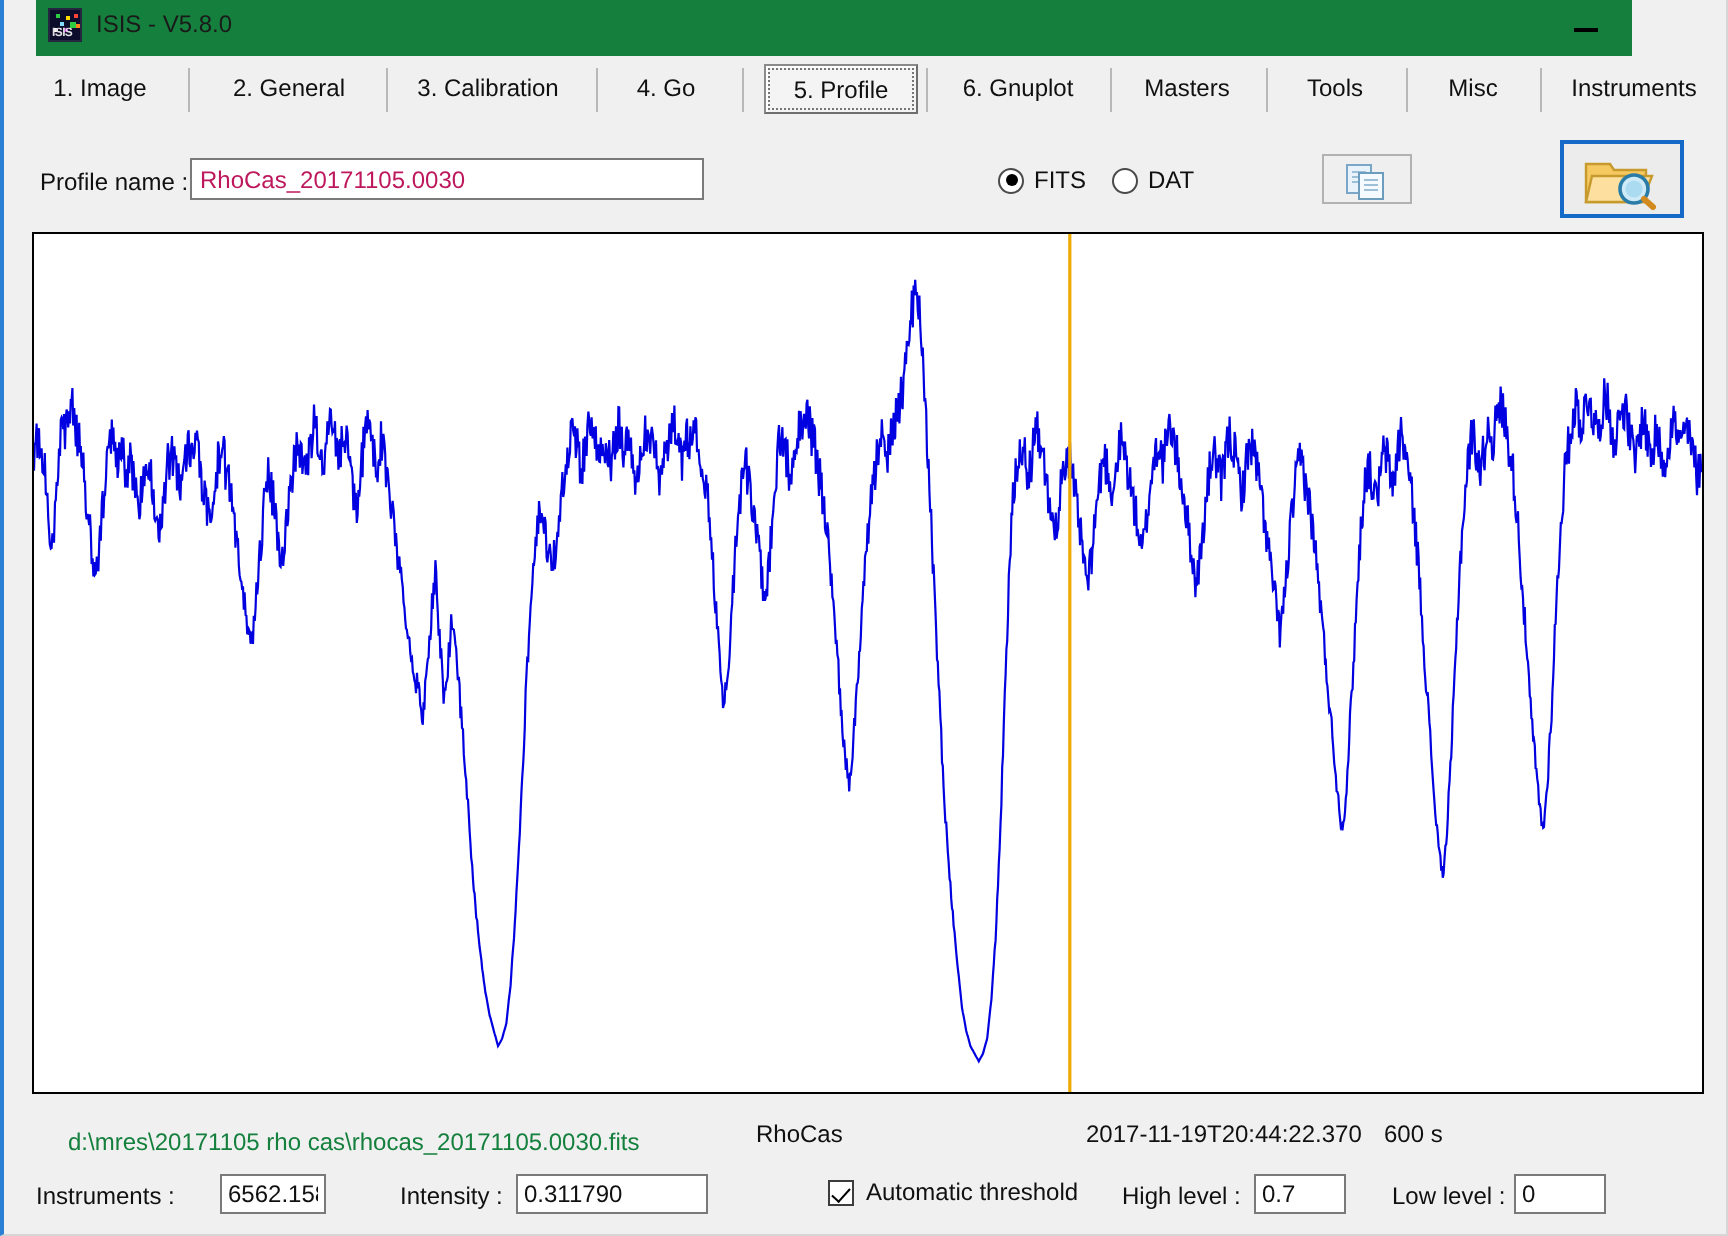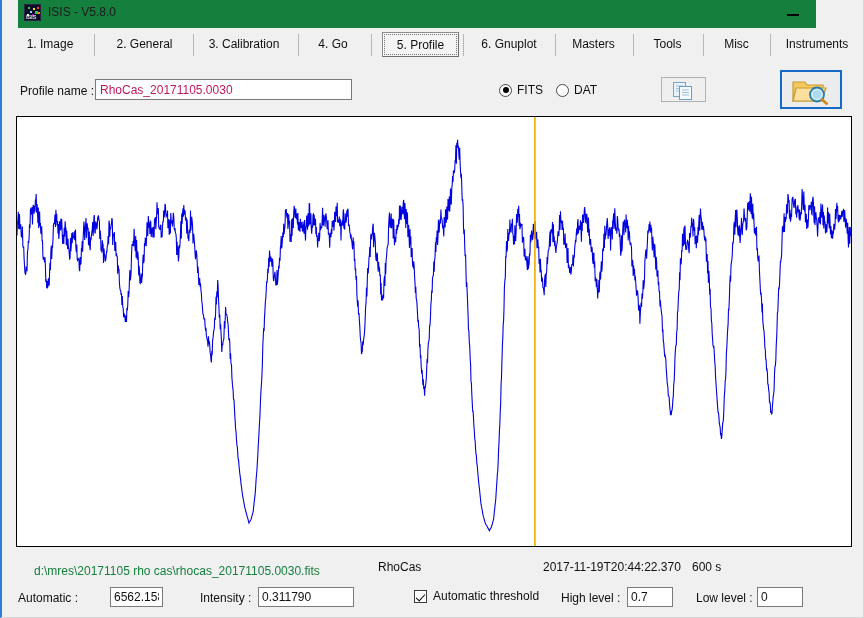--- a/index.html
+++ b/index.html
@@ -375,21 +375,21 @@
       <polyline id="spectrum-trace" fill="none" stroke="#0000e0" stroke-width="1.1" stroke-linejoin="miter" stroke-linecap="butt" points="0.0,118.4 0.4,104.8 0.8,104.8 1.3,94.8 1.7,112.0 2.1,99.2 2.5,97.1 2.9,111.5 3.3,111.0 3.8,107.2 4.2,119.1 4.6,119.6 5.0,120.2 5.4,109.5 5.9,129.9 6.3,130.4 6.7,129.4 7.1,141.6 7.5,148.0 7.9,155.2 8.4,157.3 8.8,157.0 9.2,149.6 9.6,150.9 10.0,154.3 10.5,134.1 10.9,133.0 11.3,124.0 11.7,126.0 12.1,121.3 12.5,107.3 13.0,111.0 13.4,92.9 13.8,91.7 14.2,92.6 14.6,97.6 15.0,90.0 15.5,107.6 15.9,92.3 16.3,87.8 16.7,89.7 17.1,96.7 17.6,88.7 18.0,94.7 18.4,82.5 18.8,83.4 19.2,77.0 19.6,95.8 20.1,87.0 20.5,95.3 20.9,106.2 21.3,90.4 21.7,111.1 22.2,104.4 22.6,94.4 23.0,109.3 23.4,106.0 23.8,116.1 24.2,116.6 24.7,109.3 25.1,124.2 25.5,123.3 25.9,138.8 26.3,142.7 26.8,139.9 27.2,142.6 27.6,145.5 28.0,140.2 28.4,148.7 28.8,165.0 29.3,162.2 29.7,171.2 30.1,164.0 30.5,170.3 30.9,169.7 31.4,161.3 31.8,167.1 32.2,168.6 32.6,154.8 33.0,145.8 33.4,153.3 33.9,133.9 34.3,128.5 34.7,142.1 35.1,131.1 35.5,130.6 36.0,122.1 36.4,108.9 36.8,106.1 37.2,107.2 37.6,103.6 38.0,97.6 38.5,109.9 38.9,92.8 39.3,105.2 39.7,96.8 40.1,108.6 40.6,103.9 41.0,116.6 41.4,106.9 41.8,122.0 42.2,117.8 42.6,104.2 43.1,111.9 43.5,112.5 43.9,101.6 44.3,112.6 44.7,101.9 45.1,112.7 45.6,126.7 46.0,118.5 46.4,118.1 46.8,126.9 47.2,110.8 47.7,119.6 48.1,104.3 48.5,110.1 48.9,110.8 49.3,128.2 49.7,113.5 50.2,123.4 50.6,132.0 51.0,121.8 51.4,130.3 51.8,131.3 52.3,137.6 52.7,142.6 53.1,140.3 53.5,121.0 53.9,134.4 54.3,128.1 54.8,116.1 55.2,126.1 55.6,117.4 56.0,115.1 56.4,120.8 56.9,119.6 57.3,122.8 57.7,114.1 58.1,123.6 58.5,112.6 58.9,131.1 59.4,135.3 59.8,127.6 60.2,142.4 60.6,143.4 61.0,142.4 61.5,141.6 61.9,142.6 62.3,152.2 62.7,154.2 63.1,139.9 63.5,147.2 64.0,146.4 64.4,132.5 64.8,133.1 65.2,124.0 65.6,134.8 66.1,121.8 66.5,113.9 66.9,104.6 67.3,109.0 67.7,122.9 68.1,113.2 68.6,108.3 69.0,101.0 69.4,121.0 69.8,113.3 70.2,106.2 70.6,112.6 71.1,110.7 71.5,128.2 71.9,123.0 72.3,114.6 72.7,129.1 73.2,133.2 73.6,120.2 74.0,123.3 74.4,118.4 74.8,115.4 75.2,112.6 75.7,105.1 76.1,118.9 76.5,112.7 76.9,99.9 77.3,98.1 77.8,114.9 78.2,116.5 78.6,105.6 79.0,104.5 79.4,108.0 79.8,112.5 80.3,109.2 80.7,99.4 81.1,103.2 81.5,98.3 81.9,102.4 82.4,104.1 82.8,121.9 83.2,113.6 83.6,117.5 84.0,133.7 84.4,130.4 84.9,135.6 85.3,123.3 85.7,126.7 86.1,127.6 86.5,145.9 87.0,131.6 87.4,137.2 87.8,137.8 88.2,144.4 88.6,143.5 89.0,141.2 89.5,134.6 89.9,134.7 90.3,128.8 90.7,128.4 91.1,119.0 91.6,127.3 92.0,103.7 92.4,106.2 92.8,119.8 93.2,110.4 93.6,112.1 94.1,107.9 94.5,106.2 94.9,101.1 95.3,103.4 95.7,127.9 96.2,119.7 96.6,117.5 97.0,116.3 97.4,115.3 97.8,133.9 98.2,129.6 98.7,124.7 99.1,138.9 99.5,136.4 99.9,139.6 100.3,139.7 100.7,156.8 101.2,148.4 101.6,152.9 102.0,152.7 102.4,165.5 102.8,170.6 103.3,173.3 103.7,173.8 104.1,177.9 104.5,176.2 104.9,187.9 105.3,179.1 105.8,190.5 106.2,190.9 106.6,199.7 107.0,199.8 107.4,197.6 107.9,198.9 108.3,204.9 108.7,199.3 109.1,199.1 109.5,205.0 109.9,190.9 110.4,193.5 110.8,186.8 111.2,174.1 111.6,180.2 112.0,176.0 112.5,161.5 112.9,153.1 113.3,163.4 113.7,160.4 114.1,155.3 114.5,138.2 115.0,127.6 115.4,127.7 115.8,128.7 116.2,123.7 116.6,129.2 117.1,111.7 117.5,122.6 117.9,128.7 118.3,134.2 118.7,119.0 119.1,140.7 119.6,123.1 120.0,139.3 120.4,142.6 120.8,134.5 121.2,139.4 121.7,158.4 122.1,148.9 122.5,154.0 122.9,165.9 123.3,166.4 123.7,162.5 124.2,156.4 124.6,166.0 125.0,161.0 125.4,159.0 125.8,143.8 126.2,137.5 126.7,146.1 127.1,143.1 127.5,126.0 127.9,128.9 128.3,121.3 128.8,121.8 129.2,129.3 129.6,120.3 130.0,106.0 130.4,106.2 130.8,118.9 131.3,99.1 131.7,104.9 132.1,110.8 132.5,105.3 132.9,116.9 133.4,104.4 133.8,105.0 134.2,120.0 134.6,114.3 135.0,112.4 135.4,110.7 135.9,120.4 136.3,109.8 136.7,112.3 137.1,120.6 137.5,102.2 138.0,102.2 138.4,100.0 138.8,112.1 139.2,105.7 139.6,99.9 140.0,85.3 140.5,97.2 140.9,92.9 141.3,91.0 141.7,109.5 142.1,111.1 142.6,111.5 143.0,112.8 143.4,108.6 143.8,107.8 144.2,119.8 144.6,119.3 145.1,120.3 145.5,109.6 145.9,104.3 146.3,105.2 146.7,93.6 147.2,100.4 147.6,95.3 148.0,87.5 148.4,87.8 148.8,95.9 149.2,99.5 149.7,98.3 150.1,99.3 150.5,93.6 150.9,111.2 151.3,102.1 151.8,103.7 152.2,117.8 152.6,114.9 153.0,102.5 153.4,116.6 153.8,96.0 154.3,106.4 154.7,104.7 155.1,104.2 155.5,109.4 155.9,104.3 156.3,95.8 156.8,99.5 157.2,111.7 157.6,112.7 158.0,111.0 158.4,115.6 158.9,116.8 159.3,120.9 159.7,138.1 160.1,124.8 160.5,138.0 160.9,129.4 161.4,144.5 161.8,140.5 162.2,128.0 162.6,131.3 163.0,127.0 163.5,115.6 163.9,104.1 164.3,121.6 164.7,96.4 165.1,107.1 165.5,96.7 166.0,91.2 166.4,99.7 166.8,88.0 167.2,97.7 167.6,92.8 168.1,94.5 168.5,102.7 168.9,102.3 169.3,100.4 169.7,116.4 170.1,102.5 170.6,111.8 171.0,121.7 171.4,120.1 171.8,124.1 172.2,114.1 172.7,112.7 173.1,115.9 173.5,93.6 173.9,113.4 174.3,107.1 174.7,99.9 175.2,104.2 175.6,109.9 176.0,126.6 176.4,116.6 176.8,117.5 177.3,123.8 177.7,129.1 178.1,137.1 178.5,142.3 178.9,137.3 179.3,133.4 179.8,138.1 180.2,145.0 180.6,156.1 181.0,149.5 181.4,156.0 181.8,167.9 182.3,162.2 182.7,161.3 183.1,169.6 183.5,166.4 183.9,172.6 184.4,176.7 184.8,184.5 185.2,186.7 185.6,192.7 186.0,197.3 186.4,197.7 186.9,201.8 187.3,201.5 187.7,202.0 188.1,209.1 188.5,212.7 189.0,211.9 189.4,218.9 189.8,220.3 190.2,223.2 190.6,224.4 191.0,229.6 191.5,219.4 191.9,227.2 192.3,224.1 192.7,227.0 193.1,235.4 193.6,237.9 194.0,243.5 194.4,245.4 194.8,234.1 195.2,237.9 195.6,223.4 196.1,220.5 196.5,216.0 196.9,212.6 197.3,211.9 197.7,200.8 198.2,203.0 198.6,196.8 199.0,179.7 199.4,187.5 199.8,174.4 200.2,180.3 200.7,163.1 201.1,168.7 201.5,181.7 201.9,189.2 202.3,200.8 202.8,197.5 203.2,212.2 203.6,207.2 204.0,214.9 204.4,223.1 204.8,234.9 205.3,226.8 205.7,228.3 206.1,224.3 206.5,223.4 206.9,221.3 207.4,204.1 207.8,211.6 208.2,202.5 208.6,190.1 209.0,197.3 209.4,197.5 209.9,197.8 210.3,200.8 210.7,205.2 211.1,207.2 211.5,215.6 211.9,223.1 212.4,221.4 212.8,225.3 213.2,242.1 213.6,236.3 214.0,246.9 214.5,247.7 214.9,260.2 215.3,265.5 215.7,270.5 216.1,272.8 216.5,282.3 217.0,282.8 217.4,290.4 217.8,298.4 218.2,304.4 218.6,311.9 219.1,315.5 219.5,322.8 219.9,328.3 220.3,329.7 220.7,335.4 221.1,341.8 221.6,343.2 222.0,348.7 222.4,352.5 222.8,356.5 223.2,359.3 223.7,363.1 224.1,367.6 224.5,369.9 224.9,373.4 225.3,376.1 225.7,379.3 226.2,381.5 226.6,383.8 227.0,386.1 227.4,388.4 227.8,390.7 228.3,392.2 228.7,393.8 229.1,395.3 229.5,396.8 229.9,398.4 230.3,399.9 230.8,401.4 231.2,403.0 231.6,404.5 232.0,406.0 232.4,405.3 232.9,404.5 233.3,403.7 233.7,403.0 234.1,402.2 234.5,400.7 234.9,399.1 235.4,397.6 235.8,396.1 236.2,394.5 236.6,390.7 237.0,386.9 237.4,383.0 237.9,379.1 238.3,375.7 238.7,369.1 239.1,362.5 239.5,357.8 240.0,352.2 240.4,344.7 240.8,338.5 241.2,329.3 241.6,322.8 242.0,315.6 242.5,306.0 242.9,299.9 243.3,289.0 243.7,279.3 244.1,271.8 244.6,264.6 245.0,256.7 245.4,246.5 245.8,228.3 246.2,220.8 246.6,212.4 247.1,213.0 247.5,200.9 247.9,194.1 248.3,186.0 248.7,181.9 249.2,174.5 249.6,165.2 250.0,165.3 250.4,161.8 250.8,151.4 251.2,156.1 251.7,140.8 252.1,150.0 252.5,133.5 252.9,138.2 253.3,144.6 253.8,139.6 254.2,141.6 254.6,144.7 255.0,149.8 255.4,141.5 255.8,144.0 256.3,161.7 256.7,164.2 257.1,159.7 257.5,158.3 257.9,154.9 258.4,160.6 258.8,168.5 259.2,165.0 259.6,168.3 260.0,153.0 260.4,167.6 260.9,162.3 261.3,154.9 261.7,148.9 262.1,151.5 262.5,140.7 263.0,143.9 263.4,130.5 263.8,127.4 264.2,119.0 264.6,131.5 265.0,129.3 265.5,121.8 265.9,115.2 266.3,120.3 266.7,106.8 267.1,117.1 267.5,112.6 268.0,109.3 268.4,93.7 268.8,93.1 269.2,92.1 269.6,98.3 270.1,101.1 270.5,96.1 270.9,112.0 271.3,108.1 271.7,97.2 272.1,106.7 272.6,103.8 273.0,124.7 273.4,119.2 273.8,117.1 274.2,125.0 274.7,102.2 275.1,118.8 275.5,101.2 275.9,104.5 276.3,111.0 276.7,95.7 277.2,88.8 277.6,93.1 278.0,99.3 278.4,100.9 278.8,91.6 279.3,102.2 279.7,96.6 280.1,100.4 280.5,107.5 280.9,96.1 281.3,113.3 281.8,110.1 282.2,105.1 282.6,113.8 283.0,114.0 283.4,101.8 283.9,111.0 284.3,105.0 284.7,111.1 285.1,109.6 285.5,114.6 285.9,104.6 286.4,108.2 286.8,115.2 287.2,116.5 287.6,103.0 288.0,113.6 288.5,123.6 288.9,111.2 289.3,108.9 289.7,98.5 290.1,104.4 290.5,112.7 291.0,96.2 291.4,108.8 291.8,108.2 292.2,86.6 292.6,86.7 293.0,107.5 293.5,98.0 293.9,96.4 294.3,111.3 294.7,116.7 295.1,109.4 295.6,109.8 296.0,98.7 296.4,96.3 296.8,108.5 297.2,97.8 297.6,107.2 298.1,108.4 298.5,101.8 298.9,117.2 299.3,110.1 299.7,119.9 300.2,118.2 300.6,130.4 301.0,121.1 301.4,124.2 301.8,115.8 302.2,124.1 302.7,119.5 303.1,106.0 303.5,113.2 303.9,110.2 304.3,110.9 304.8,110.6 305.2,102.1 305.6,90.8 306.0,108.0 306.4,108.2 306.8,97.8 307.3,100.3 307.7,103.8 308.1,109.8 308.5,99.9 308.9,96.4 309.4,100.3 309.8,105.0 310.2,112.1 310.6,108.8 311.0,103.2 311.4,117.6 311.9,115.9 312.3,119.8 312.7,130.7 313.1,118.8 313.5,115.7 314.0,120.3 314.4,112.1 314.8,117.0 315.2,103.8 315.6,108.9 316.0,109.2 316.5,103.0 316.9,113.6 317.3,107.3 317.7,94.8 318.1,96.2 318.6,105.0 319.0,89.5 319.4,93.8 319.8,99.1 320.2,85.8 320.6,104.8 321.1,105.0 321.5,103.8 321.9,105.8 322.3,99.5 322.7,109.2 323.1,101.9 323.6,104.7 324.0,123.4 324.4,105.7 324.8,109.0 325.2,103.3 325.7,108.5 326.1,95.3 326.5,92.3 326.9,111.5 327.3,104.1 327.7,112.6 328.2,96.2 328.6,104.3 329.0,105.7 329.4,102.4 329.8,93.2 330.3,99.7 330.7,91.7 331.1,92.8 331.5,108.4 331.9,108.2 332.3,108.1 332.8,115.0 333.2,116.3 333.6,121.4 334.0,117.4 334.4,122.3 334.9,124.7 335.3,129.8 335.7,132.3 336.1,120.4 336.5,128.3 336.9,124.6 337.4,144.1 337.8,141.7 338.2,153.2 338.6,151.6 339.0,162.8 339.5,159.1 339.9,177.4 340.3,184.7 340.7,189.7 341.1,183.6 341.5,197.6 342.0,196.1 342.4,203.8 342.8,209.4 343.2,218.7 343.6,223.3 344.1,226.2 344.5,237.0 344.9,235.4 345.3,234.3 345.7,224.2 346.1,228.1 346.6,223.1 347.0,219.9 347.4,216.7 347.8,210.9 348.2,201.2 348.6,190.1 349.1,184.7 349.5,170.5 349.9,179.5 350.3,163.4 350.7,150.9 351.2,156.4 351.6,149.5 352.0,141.0 352.4,138.3 352.8,130.1 353.2,140.0 353.7,118.7 354.1,116.9 354.5,122.5 354.9,118.4 355.3,116.9 355.8,108.5 356.2,106.7 356.6,130.3 357.0,124.1 357.4,115.9 357.8,119.0 358.3,125.1 358.7,139.1 359.1,143.3 359.5,143.6 359.9,135.7 360.4,137.9 360.8,147.8 361.2,154.7 361.6,145.0 362.0,151.6 362.4,150.4 362.9,158.9 363.3,157.8 363.7,177.4 364.1,166.1 364.5,183.5 365.0,178.6 365.4,183.3 365.8,182.2 366.2,177.4 366.6,181.2 367.0,163.9 367.5,158.9 367.9,169.0 368.3,146.0 368.7,157.3 369.1,143.0 369.6,139.0 370.0,132.3 370.4,129.3 370.8,128.6 371.2,127.0 371.6,108.8 372.1,100.1 372.5,95.5 372.9,109.1 373.3,110.9 373.7,103.7 374.2,96.6 374.6,111.4 375.0,104.8 375.4,102.8 375.8,102.4 376.2,121.6 376.7,102.6 377.1,116.8 377.5,128.3 377.9,120.4 378.3,120.6 378.7,125.2 379.2,111.9 379.6,116.9 380.0,108.1 380.4,112.9 380.8,108.5 381.3,109.1 381.7,102.0 382.1,107.3 382.5,88.4 382.9,103.3 383.3,88.6 383.8,95.9 384.2,102.7 384.6,95.4 385.0,89.9 385.4,95.2 385.9,97.3 386.3,84.8 386.7,82.9 387.1,95.8 387.5,102.2 387.9,86.1 388.4,95.8 388.8,111.0 389.2,92.0 389.6,106.9 390.0,95.2 390.5,97.4 390.9,120.0 391.3,108.3 391.7,108.4 392.1,120.8 392.5,131.0 393.0,112.2 393.4,127.7 393.8,119.2 394.2,140.1 394.6,134.8 395.1,131.1 395.5,147.3 395.9,149.6 396.3,150.4 396.7,144.2 397.1,148.1 397.6,159.5 398.0,165.7 398.4,176.0 398.8,169.8 399.2,181.5 399.7,183.4 400.1,188.9 400.5,196.4 400.9,205.0 401.3,202.9 401.7,210.4 402.2,212.7 402.6,230.2 403.0,227.1 403.4,239.7 403.8,239.2 404.2,249.3 404.7,256.6 405.1,252.8 405.5,260.0 405.9,268.0 406.3,262.2 406.8,272.2 407.2,269.8 407.6,278.7 408.0,269.3 408.4,270.8 408.8,266.8 409.3,261.8 409.7,252.0 410.1,242.0 410.5,246.0 410.9,232.8 411.4,225.2 411.8,224.6 412.2,221.6 412.6,208.8 413.0,208.4 413.4,201.5 413.9,187.0 414.3,183.2 414.7,173.5 415.1,176.0 415.5,161.3 416.0,158.9 416.4,158.5 416.8,144.6 417.2,154.8 417.6,143.2 418.0,140.4 418.5,125.2 418.9,135.1 419.3,120.3 419.7,125.5 420.1,113.5 420.6,128.0 421.0,120.0 421.4,102.7 421.8,114.0 422.2,115.5 422.6,105.9 423.1,102.2 423.5,106.5 423.9,92.6 424.3,100.3 424.7,101.3 425.2,103.3 425.6,111.3 426.0,108.6 426.4,112.8 426.8,119.4 427.2,100.0 427.7,104.9 428.1,110.5 428.5,92.2 428.9,99.1 429.3,105.7 429.8,89.4 430.2,102.6 430.6,101.8 431.0,82.0 431.4,89.0 431.8,93.8 432.3,79.5 432.7,94.7 433.1,84.7 433.5,71.4 433.9,84.5 434.3,87.6 434.8,70.8 435.2,68.0 435.6,59.1 436.0,65.1 436.4,53.5 436.9,55.1 437.3,55.5 437.7,53.2 438.1,44.1 438.5,44.4 438.9,28.3 439.4,46.7 439.8,25.7 440.2,30.7 440.6,22.9 441.0,30.5 441.5,29.1 441.9,38.6 442.3,42.7 442.7,30.8 443.1,45.3 443.5,53.9 444.0,61.1 444.4,56.8 444.8,69.8 445.2,83.7 445.6,82.1 446.1,87.9 446.5,110.5 446.9,117.2 447.3,112.5 447.7,128.5 448.1,139.2 448.6,137.5 449.0,155.8 449.4,169.9 449.8,165.2 450.2,175.7 450.7,187.8 451.1,198.7 451.5,212.8 451.9,213.9 452.3,225.6 452.7,228.5 453.2,242.0 453.6,247.4 454.0,264.3 454.4,266.0 454.8,277.0 455.3,286.9 455.7,294.7 456.1,293.8 456.5,301.3 456.9,308.8 457.3,313.8 457.8,322.5 458.2,324.0 458.6,332.2 459.0,337.2 459.4,338.5 459.8,345.9 460.3,349.2 460.7,354.2 461.1,359.0 461.5,363.3 461.9,367.2 462.4,371.2 462.8,375.3 463.2,379.1 463.6,383.0 464.0,386.9 464.4,389.2 464.9,391.5 465.3,393.8 465.7,396.1 466.1,398.4 466.5,399.9 467.0,401.4 467.4,403.0 467.8,404.5 468.2,406.0 468.6,406.8 469.0,407.6 469.5,408.3 469.9,409.1 470.3,409.8 470.7,410.6 471.1,411.4 471.6,412.1 472.0,412.9 472.4,413.7 472.8,412.9 473.2,412.1 473.6,411.4 474.1,410.6 474.5,409.8 474.9,408.3 475.3,406.8 475.7,405.3 476.2,403.7 476.6,402.2 477.0,398.4 477.4,394.5 477.8,390.7 478.2,386.9 478.7,383.0 479.1,376.7 479.5,370.3 479.9,365.0 480.3,357.9 480.8,353.2 481.2,343.9 481.6,332.3 482.0,326.3 482.4,314.6 482.8,307.6 483.3,293.8 483.7,285.6 484.1,266.5 484.5,260.8 484.9,244.7 485.4,228.9 485.8,220.4 486.2,207.5 486.6,203.6 487.0,191.6 487.4,170.5 487.9,163.1 488.3,160.5 488.7,139.9 489.1,140.0 489.5,124.1 489.9,134.7 490.4,131.5 490.8,112.1 491.2,123.2 491.6,123.3 492.0,116.5 492.5,116.6 492.9,102.6 493.3,113.7 493.7,113.8 494.1,115.6 494.5,106.4 495.0,109.1 495.4,101.7 495.8,116.4 496.2,118.0 496.6,127.8 497.1,119.0 497.5,127.2 497.9,108.3 498.3,119.8 498.7,124.1 499.1,114.7 499.6,96.9 500.0,105.8 500.4,103.9 500.8,91.7 501.2,99.8 501.7,88.7 502.1,109.0 502.5,97.1 502.9,112.2 503.3,110.1 503.7,107.1 504.2,108.2 504.6,107.5 505.0,107.4 505.4,125.8 505.8,122.1 506.3,120.4 506.7,120.7 507.1,139.6 507.5,134.9 507.9,131.8 508.3,142.6 508.8,143.0 509.2,139.2 509.6,142.7 510.0,148.0 510.4,153.1 510.9,139.3 511.3,152.3 511.7,148.9 512.1,147.4 512.5,136.5 512.9,138.5 513.4,117.7 513.8,125.1 514.2,118.6 514.6,113.6 515.0,118.0 515.4,123.1 515.9,120.3 516.3,107.1 516.7,117.0 517.1,106.4 517.5,122.4 518.0,104.1 518.4,119.1 518.8,122.2 519.2,118.4 519.6,114.8 520.0,131.3 520.5,122.8 520.9,122.9 521.3,131.4 521.7,129.8 522.1,146.7 522.6,142.3 523.0,155.6 523.4,141.8 523.8,152.6 524.2,153.5 524.6,164.7 525.1,161.0 525.5,162.0 525.9,170.4 526.3,170.7 526.7,173.1 527.2,178.2 527.6,163.4 528.0,158.1 528.4,157.6 528.8,170.1 529.2,157.7 529.7,154.4 530.1,140.1 530.5,147.2 530.9,138.1 531.3,133.3 531.8,132.8 532.2,129.7 532.6,121.6 533.0,114.5 533.4,129.6 533.8,113.6 534.3,114.1 534.7,112.2 535.1,116.4 535.5,105.0 535.9,125.3 536.4,107.3 536.8,124.9 537.2,119.5 537.6,129.0 538.0,123.7 538.4,131.3 538.9,135.9 539.3,130.1 539.7,128.4 540.1,126.2 540.5,122.1 541.0,114.3 541.4,115.8 541.8,119.0 542.2,112.0 542.6,98.0 543.0,113.0 543.5,94.2 543.9,104.3 544.3,105.2 544.7,103.6 545.1,113.1 545.5,103.8 546.0,112.9 546.4,110.8 546.8,127.8 547.2,127.0 547.6,125.1 548.1,116.6 548.5,131.3 548.9,126.4 549.3,128.0 549.7,127.4 550.1,145.9 550.6,143.9 551.0,130.9 551.4,151.1 551.8,147.5 552.2,150.7 552.7,155.9 553.1,154.7 553.5,150.1 553.9,157.4 554.3,154.5 554.7,147.7 555.2,147.6 555.6,147.6 556.0,137.7 556.4,149.4 556.8,140.3 557.3,140.3 557.7,130.9 558.1,127.4 558.5,122.9 558.9,125.1 559.3,116.6 559.8,111.4 560.2,118.1 560.6,105.9 561.0,102.0 561.4,116.4 561.9,110.3 562.3,109.6 562.7,112.8 563.1,110.8 563.5,103.2 563.9,108.6 564.4,124.8 564.8,105.0 565.2,114.0 565.6,97.4 566.0,98.7 566.5,105.9 566.9,101.4 567.3,93.1 567.7,90.0 568.1,95.2 568.5,105.0 569.0,105.7 569.4,97.4 569.8,97.3 570.2,100.7 570.6,115.5 571.0,112.4 571.5,100.5 571.9,119.1 572.3,111.7 572.7,126.5 573.1,127.8 573.6,122.1 574.0,130.3 574.4,135.2 574.8,129.9 575.2,131.9 575.6,143.0 576.1,147.0 576.5,136.3 576.9,136.2 577.3,150.8 577.7,144.4 578.2,164.2 578.6,160.4 579.0,163.8 579.4,170.1 579.8,162.1 580.2,168.8 580.7,181.6 581.1,171.6 581.5,175.8 581.9,163.0 582.3,175.2 582.8,156.5 583.2,154.7 583.6,162.6 584.0,151.6 584.4,144.3 584.8,154.6 585.3,147.7 585.7,131.4 586.1,133.8 586.5,133.5 586.9,116.7 587.4,130.9 587.8,108.7 588.2,122.4 588.6,115.8 589.0,118.4 589.4,111.9 589.9,105.7 590.3,101.1 590.7,109.2 591.1,122.1 591.5,112.2 592.0,119.2 592.4,110.9 592.8,110.8 593.2,113.3 593.6,133.5 594.0,114.7 594.5,110.8 594.9,111.2 595.3,122.5 595.7,103.6 596.1,104.5 596.6,96.3 597.0,111.9 597.4,106.7 597.8,91.3 598.2,104.0 598.6,112.3 599.1,113.7 599.5,110.9 599.9,116.8 600.3,99.0 600.7,101.7 601.1,111.1 601.6,112.9 602.0,111.8 602.4,120.0 602.8,116.4 603.2,126.0 603.7,138.7 604.1,136.0 604.5,118.3 604.9,134.5 605.3,128.7 605.7,114.8 606.2,104.6 606.6,108.9 607.0,117.9 607.4,102.5 607.8,105.3 608.3,105.3 608.7,115.6 609.1,97.4 609.5,110.2 609.9,110.6 610.3,102.8 610.8,108.7 611.2,123.5 611.6,108.9 612.0,120.8 612.4,114.2 612.9,126.0 613.3,128.0 613.7,125.6 614.1,127.6 614.5,130.9 614.9,149.5 615.4,143.0 615.8,144.5 616.2,159.0 616.6,148.5 617.0,157.4 617.5,151.8 617.9,163.4 618.3,158.9 618.7,164.7 619.1,171.4 619.5,178.0 620.0,177.3 620.4,173.3 620.8,175.8 621.2,183.1 621.6,193.6 622.1,188.0 622.5,189.7 622.9,206.7 623.3,197.0 623.7,190.5 624.1,185.9 624.6,189.9 625.0,176.4 625.4,181.7 625.8,175.7 626.2,163.2 626.6,172.2 627.1,168.0 627.5,161.4 627.9,143.9 628.3,139.3 628.7,134.1 629.2,132.3 629.6,141.8 630.0,133.1 630.4,125.6 630.8,114.7 631.2,115.4 631.7,113.1 632.1,107.1 632.5,113.6 632.9,104.4 633.3,115.8 633.8,107.8 634.2,113.1 634.6,112.4 635.0,125.3 635.4,133.5 635.8,119.7 636.3,125.7 636.7,131.6 637.1,140.4 637.5,126.9 637.9,128.8 638.4,141.7 638.8,152.7 639.2,139.9 639.6,145.0 640.0,158.6 640.4,159.6 640.9,153.2 641.3,168.1 641.7,164.7 642.1,174.8 642.5,173.7 643.0,189.5 643.4,183.2 643.8,189.1 644.2,193.2 644.6,196.7 645.0,199.2 645.5,214.0 645.9,213.5 646.3,223.9 646.7,225.9 647.1,231.4 647.6,238.7 648.0,238.0 648.4,239.8 648.8,241.9 649.2,251.6 649.6,256.6 650.1,264.4 650.5,267.8 650.9,270.5 651.3,278.6 651.7,278.9 652.2,280.7 652.6,288.1 653.0,292.2 653.4,296.4 653.8,295.5 654.2,298.2 654.7,294.0 655.1,293.0 655.5,289.0 655.9,282.1 656.3,279.3 656.7,268.3 657.2,263.3 657.6,253.5 658.0,239.7 658.4,233.1 658.8,228.7 659.3,227.6 659.7,214.3 660.1,213.4 660.5,195.0 660.9,194.1 661.3,182.7 661.8,174.1 662.2,173.2 662.6,155.2 663.0,163.2 663.4,141.3 663.9,147.2 664.3,146.1 664.7,133.1 665.1,134.8 665.5,116.7 665.9,125.2 666.4,129.1 666.8,113.2 667.2,109.7 667.6,127.6 668.0,108.6 668.5,127.8 668.9,133.0 669.3,128.9 669.7,132.7 670.1,125.3 670.5,123.7 671.0,124.7 671.4,127.9 671.8,133.5 672.2,136.1 672.6,116.1 673.1,121.0 673.5,118.4 673.9,109.6 674.3,109.7 674.7,100.8 675.1,108.9 675.6,106.2 676.0,119.5 676.4,101.9 676.8,104.0 677.2,113.8 677.7,110.2 678.1,126.2 678.5,125.7 678.9,118.9 679.3,131.2 679.7,119.3 680.2,119.8 680.6,125.9 681.0,109.8 681.4,118.3 681.8,105.7 682.2,97.9 682.7,113.7 683.1,100.7 683.5,91.5 683.9,99.6 684.3,101.4 684.8,112.8 685.2,105.0 685.6,106.6 686.0,113.0 686.4,109.1 686.8,112.4 687.3,120.0 687.7,123.5 688.1,119.2 688.5,124.7 688.9,121.3 689.4,144.1 689.8,143.8 690.2,136.9 690.6,156.3 691.0,143.9 691.4,165.8 691.9,153.9 692.3,161.5 692.7,177.7 693.1,171.8 693.5,190.1 694.0,191.3 694.4,204.0 694.8,206.1 695.2,216.8 695.6,222.1 696.0,228.5 696.5,230.2 696.9,229.9 697.3,236.3 697.7,244.2 698.1,248.1 698.6,260.5 699.0,266.3 699.4,272.3 699.8,278.2 700.2,283.6 700.6,289.6 701.1,295.5 701.5,295.6 701.9,299.9 702.3,306.2 702.7,308.1 703.2,310.8 703.6,318.3 704.0,316.0 704.4,321.9 704.8,319.9 705.2,313.1 705.7,305.8 706.1,305.2 706.5,300.4 706.9,292.2 707.3,279.2 707.8,273.4 708.2,263.9 708.6,262.0 709.0,252.7 709.4,236.1 709.8,230.7 710.3,219.2 710.7,212.0 711.1,207.1 711.5,192.4 711.9,192.5 712.3,183.6 712.8,167.4 713.2,158.4 713.6,164.8 714.0,148.6 714.4,145.6 714.9,142.3 715.3,137.5 715.7,125.3 716.1,126.7 716.5,123.0 716.9,107.7 717.4,104.8 717.8,117.7 718.2,101.5 718.6,93.0 719.0,110.2 719.5,94.4 719.9,92.7 720.3,102.1 720.7,114.2 721.1,118.2 721.5,109.4 722.0,119.2 722.4,108.2 722.8,121.1 723.2,125.9 723.6,113.0 724.1,109.9 724.5,100.9 724.9,115.7 725.3,118.1 725.7,107.8 726.1,105.3 726.6,103.7 727.0,91.4 727.4,97.5 727.8,102.0 728.2,104.3 728.7,101.1 729.1,112.5 729.5,112.8 729.9,109.7 730.3,97.4 730.7,85.8 731.2,93.5 731.6,85.1 732.0,92.1 732.4,84.2 732.8,94.7 733.3,76.3 733.7,82.0 734.1,96.9 734.5,79.7 734.9,95.2 735.3,101.5 735.8,86.7 736.2,102.6 736.6,96.2 737.0,104.5 737.4,116.4 737.8,114.3 738.3,111.0 738.7,118.5 739.1,111.8 739.5,109.8 739.9,132.4 740.4,131.9 740.8,141.2 741.2,143.9 741.6,143.7 742.0,138.6 742.4,153.2 742.9,163.0 743.3,171.6 743.7,176.9 744.1,176.5 744.5,181.9 745.0,195.4 745.4,186.5 745.8,204.0 746.2,207.4 746.6,212.3 747.0,213.9 747.5,221.2 747.9,231.1 748.3,232.1 748.7,242.2 749.1,242.6 749.6,253.8 750.0,252.8 750.4,255.8 750.8,267.1 751.2,267.3 751.6,272.2 752.1,275.7 752.5,285.1 752.9,285.1 753.3,287.3 753.7,295.0 754.2,294.6 754.6,296.9 755.0,296.5 755.4,289.3 755.8,284.7 756.2,279.6 756.7,276.8 757.1,272.4 757.5,257.1 757.9,249.8 758.3,249.3 758.8,243.4 759.2,229.1 759.6,221.7 760.0,211.9 760.4,195.4 760.8,195.0 761.3,181.1 761.7,170.6 762.1,172.2 762.5,167.4 762.9,157.1 763.4,144.6 763.8,144.6 764.2,141.3 764.6,138.7 765.0,123.9 765.4,110.0 765.9,109.5 766.3,115.2 766.7,109.0 767.1,96.2 767.5,114.9 767.9,99.9 768.4,105.0 768.8,100.8 769.2,101.3 769.6,87.3 770.0,96.8 770.5,94.9 770.9,77.1 771.3,78.9 771.7,86.0 772.1,82.8 772.5,101.8 773.0,92.8 773.4,103.7 773.8,103.0 774.2,98.2 774.6,98.8 775.1,81.7 775.5,81.1 775.9,79.9 776.3,85.7 776.7,89.0 777.1,91.0 777.6,84.0 778.0,82.5 778.4,82.4 778.8,97.0 779.2,96.0 779.7,100.6 780.1,89.5 780.5,95.5 780.9,88.0 781.3,94.9 781.7,92.6 782.2,102.4 782.6,92.5 783.0,103.7 783.4,100.7 783.8,95.3 784.3,97.5 784.7,87.9 785.1,72.1 785.5,79.6 785.9,86.2 786.3,93.0 786.8,74.4 787.2,87.0 787.6,94.5 788.0,87.7 788.4,105.3 788.9,103.5 789.3,96.7 789.7,111.9 790.1,107.1 790.5,102.6 790.9,110.7 791.4,102.7 791.8,89.4 792.2,88.0 792.6,90.9 793.0,93.2 793.4,88.4 793.9,90.4 794.3,84.7 794.7,97.0 795.1,97.5 795.5,83.7 796.0,79.9 796.4,85.2 796.8,98.0 797.2,106.1 797.6,89.2 798.0,108.1 798.5,96.9 798.9,95.4 799.3,100.9 799.7,103.2 800.1,108.8 800.6,119.6 801.0,110.0 801.4,100.8 801.8,102.0 802.2,100.1 802.6,106.3 803.1,95.0 803.5,107.5 803.9,86.5 804.3,91.9 804.7,100.0 805.2,99.8 805.6,87.6 806.0,108.3 806.4,95.1 806.8,111.4 807.2,98.4 807.7,105.2 808.1,105.3 808.5,116.5 808.9,111.4 809.3,107.2 809.8,115.5 810.2,107.9 810.6,90.4 811.0,106.2 811.4,95.0 811.8,104.4 812.3,111.5 812.7,96.4 813.1,107.0 813.5,117.3 813.9,108.9 814.4,121.3 814.8,112.9 815.2,116.3 815.6,121.6 816.0,114.4 816.4,116.7 816.9,106.9 817.3,111.2 817.7,111.8 818.1,107.0 818.5,92.1 819.0,102.0 819.4,94.8 819.8,85.9 820.2,94.1 820.6,88.7 821.0,101.7 821.5,105.4 821.9,97.8 822.3,104.3 822.7,100.0 823.1,98.1 823.5,102.2 824.0,100.8 824.4,98.5 824.8,93.9 825.2,99.9 825.6,95.9 826.1,94.5 826.5,91.8 826.9,104.9 827.3,101.0 827.7,93.0 828.1,101.2 828.6,110.6 829.0,101.7 829.4,103.1 829.8,107.9 830.2,116.7 830.7,105.8 831.1,121.1 831.5,130.6 831.9,118.6 832.3,110.0 832.7,126.8 833.2,109.9 833.6,119.1 834.0,116.2"></polyline>
       <line id="cursor-line" x1="517.9" y1="0" x2="517.9" y2="429" stroke="#eeaa00" stroke-width="1.6"></line>
     </svg>
   </div>
 
   <div id="status-path">d:\mres\20171105 rho cas\rhocas_20171105.0030.fits</div>
   <div id="status-object">RhoCas</div>
   <div id="status-datetime">2017-11-19T20:44:22.370</div>
   <div id="status-exposure">600 s</div>
 
-  <label class="bot-label" style="left:16px;">Automatic :</label>
+  <label class="bot-label" style="left:16px;">Instruments :</label>
   <input class="bot-input" style="left: 108px; width: 53px;" type="text" value="6562.158">
 
   <label class="bot-label" style="left:198px;">Intensity :</label>
   <input class="bot-input" style="left: 256px; width: 96px;" type="text" value="0.311790">
 
   <div id="auto-threshold-wrap">
     <span class="checkbox-box checked"></span>
     <span class="radio-label">Automatic threshold</span>
   </div>
 

